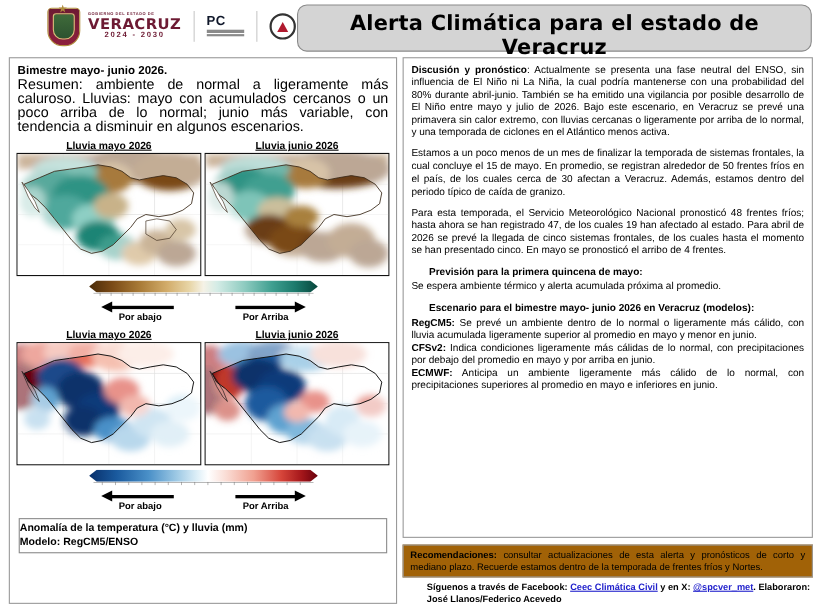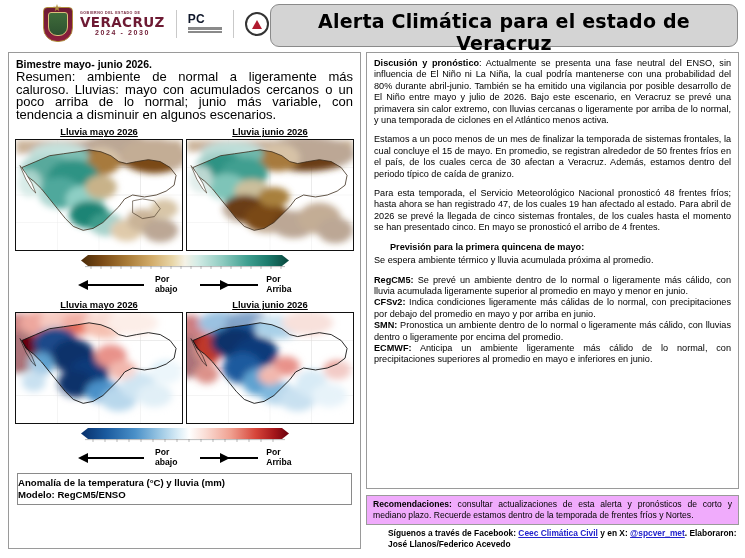--- a/index.html
+++ b/index.html
@@ -39,40 +39,40 @@
   .title-main{text-align:center;font-size:19px;font-weight:bold;margin-top:5px;letter-spacing:.2px;
       font-family:"DejaVu Sans",sans-serif;}
   .title-sub{text-align:right;font-size:8.5px;font-weight:bold;margin-top:5px;padding-right:68px;}
 
   
   .left-panel{position:absolute;left:8px;top:52px;width:353px;height:497px;
       border:1.5px solid #9a9a9a;box-sizing:border-box;background:#fff;}
   .right-panel{position:absolute;left:366px;top:52px;width:373px;height:437px;
       border:1.5px solid #9a9a9a;box-sizing:border-box;background:#fff;padding:5px 7px 0 7px;}
   .rec-panel{position:absolute;left:366px;top:495px;width:373px;height:30px;
-      border:1.5px solid #9a9a9a;box-sizing:border-box;background:#f0abfc;padding:3px 6px;}
+      border:1.5px solid #9a9a9a;box-sizing:border-box;background:#a16207;padding:3px 6px;}
   .footer{position:absolute;left:366px;top:528px;width:373px;}
 
   
   .summary{padding:5px 7px 0 7px;}
   .summary .b{font-weight:bold;font-size:10.5px;display:block;margin-bottom:1px;}
   .summary p{margin:0;font-size:13px;line-height:12.6px;text-align:justify;}
 
   
   .maprow{display:flex;justify-content:space-between;padding:0 6px;margin-top:5px;}
   .mapcell{width:168px;}
   .maplabel{text-align:center;font-size:9.4px;font-weight:bold;text-decoration:underline;margin-bottom:2px;}
   .mapimg{width:168px;height:112px;border:1.4px solid #111;box-sizing:border-box;display:block;background:#fff;}
 
   
   .cbwrap{margin-top:4px;display:flex;flex-direction:column;align-items:center;}
   .cbar{position:relative;width:208px;height:11px;}
   .cbticks{width:208px;height:7px;position:relative;}
   .arrows{width:214px;display:flex;justify-content:space-between;margin-top:1px;}
-  .arrgrp{width:100px;display:flex;flex-direction:row;align-items:center;gap:36px;}
+  .arrgrp{width:100px;display:flex;flex-direction:column;align-items:center;}
   .arrline{position:relative;width:72px;height:9px;}
   .arrline .bar{position:absolute;top:4px;left:8px;width:58px;height:2.2px;background:#000;}
   .arrline .hl{position:absolute;top:0px;left:0;width:0;height:0;border-top:5px solid transparent;
       border-bottom:5px solid transparent;border-right:10px solid #000;}
   .arrline .hr{position:absolute;top:0px;right:0;width:0;height:0;border-top:5px solid transparent;
       border-bottom:5px solid transparent;border-left:10px solid #000;}
   .arrtxt{font-size:8.6px;font-weight:bold;margin-top:0px;}
 
   .caption{margin:6px 8px 0 8px;border:1.3px solid #8a8a8a;padding:3px 0;text-align:left;
       font-size:9.6px;font-weight:bold;line-height:12px;}
@@ -464,25 +464,25 @@
       <span>Modelo: RegCM5/ENSO</span>
     </div>
   </div>
 
   <div class="right-panel">
     <p class="rt"><b>Discusión y pronóstico</b><span>: Actualmente se presenta una fase neutral del ENSO, sin influencia de El Niño ni La Niña, la cual podría mantenerse con una probabilidad del 80% durante abril-junio. También se ha emitido una vigilancia por posible desarrollo de El Niño entre mayo y julio de 2026. Bajo este escenario, en Veracruz se prevé una primavera sin calor extremo, con lluvias cercanas o ligeramente por arriba de lo normal, y una temporada de ciclones en el Atlántico menos activa.</span></p>
     <p class="rt">Estamos a un poco menos de un mes de finalizar la temporada de sistemas frontales, la cual concluye el 15 de mayo. En promedio, se registran alrededor de 50 frentes fríos en el país, de los cuales cerca de 30 afectan a Veracruz. Además, estamos dentro del periodo típico de caída de granizo.</p>
     <p class="rt">Para esta temporada, el Servicio Meteorológico Nacional pronosticó 48 frentes fríos; hasta ahora se han registrado 47, de los cuales 19 han afectado al estado. Para abril de 2026 se prevé la llegada de cinco sistemas frontales, de los cuales hasta el momento se han presentado cinco. En mayo se pronosticó el arribo de 4 frentes.</p>
 
     <p class="rt nogap"><b>Previsión para la primera quincena de mayo:</b></p>
-    <p class="rt">Se espera ambiente térmico y lluvia acumulada próxima al promedio.</p>
-
+    <p class="rt">Se espera ambiente térmico y alerta acumulada próxima al promedio.</p>
+
+    <p class="rt nogap"><b>Escenario para el bimestre mayo- junio 2026 en Veracruz (modelos):</b></p>
     <p class="rt tight"><b>RegCM5:</b><span> Se prevé un ambiente dentro de lo normal o ligeramente más cálido, con lluvia acumulada ligeramente superior al promedio en mayo y menor en junio.</span></p>
     <p class="rt tight"><b>CFSv2:</b><span> Indica condiciones  ligeramente más cálidas de lo normal, con precipitaciones por debajo del promedio en mayo y por arriba en junio.</span></p>
-    <p class="rt tight"><b>SMN:</b><span> Pronostica un ambiente dentro de lo normal o ligeramente más cálido, con lluvias dentro o ligeramente por encima del promedio.</span></p>
     <p class="rt tight"><b>ECMWF:</b><span> Anticipa un ambiente ligeramente más cálido de lo normal, con precipitaciones superiores al promedio en mayo e inferiores en junio.</span></p>
   </div>
 
   <div class="rec-panel">
     <p class="rec"><b>Recomendaciones:</b><span> consultar actualizaciones de esta alerta y pronósticos de corto y mediano plazo. Recuerde estamos dentro de la temporada de frentes fríos y Nortes.</span></p>
   </div>
 
   <div class="footer">
     <div class="foot">
       <span>Síguenos a través de Facebook: </span><a class="lnk" href="#">Ceec Climática Civil</a><span> y en X: </span><a class="lnk" href="#">@spcver_met</a><span>. Elaboraron:</span>

